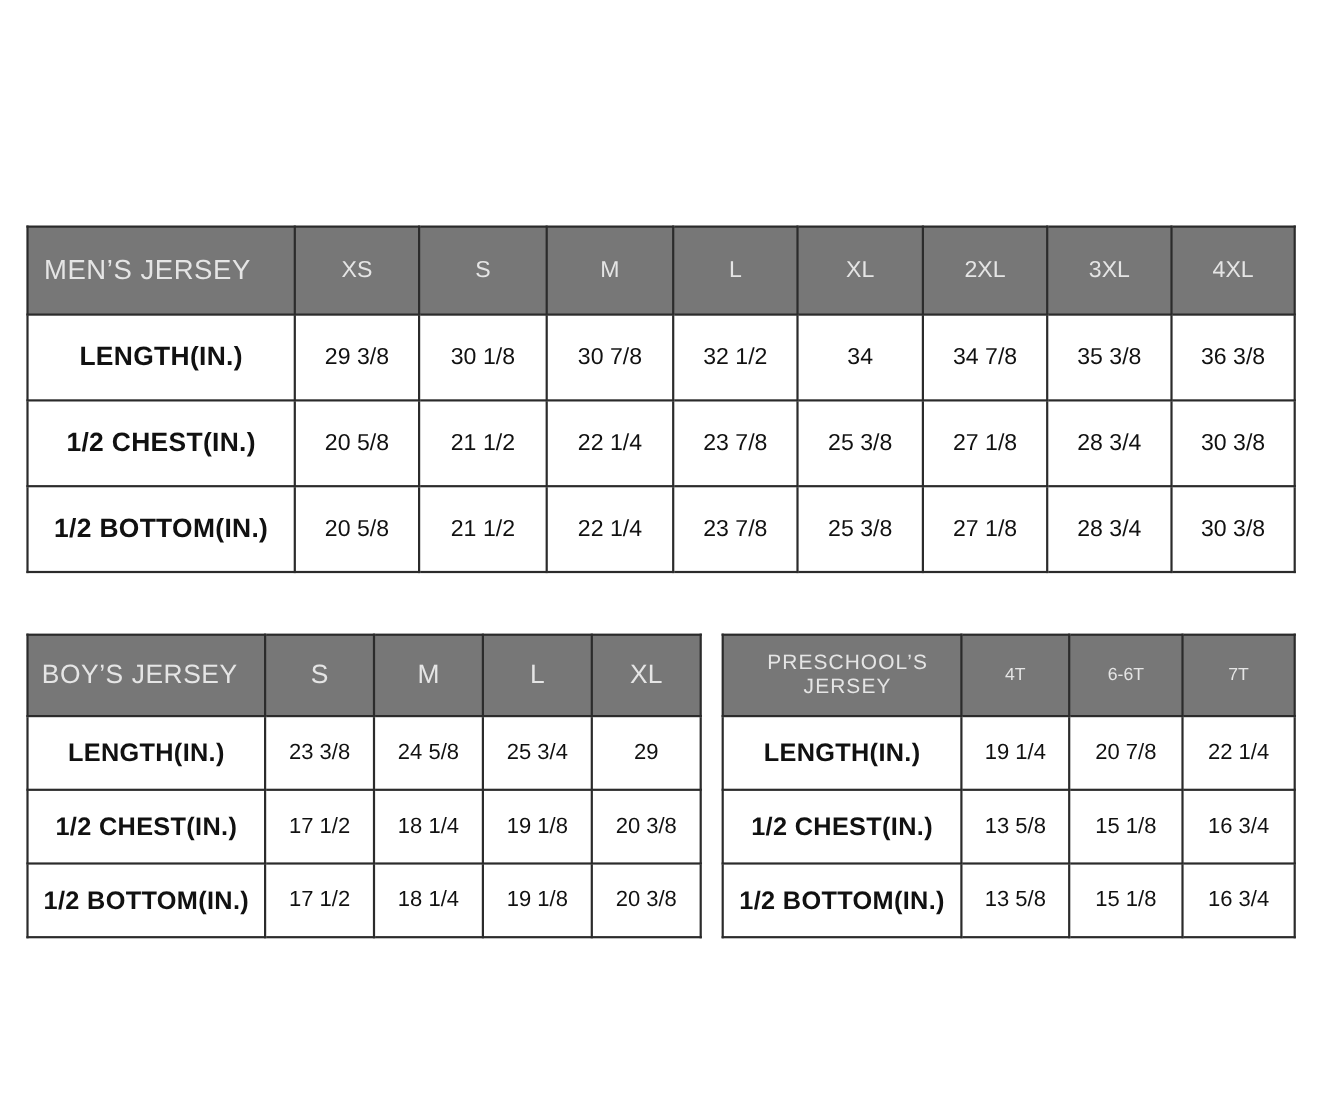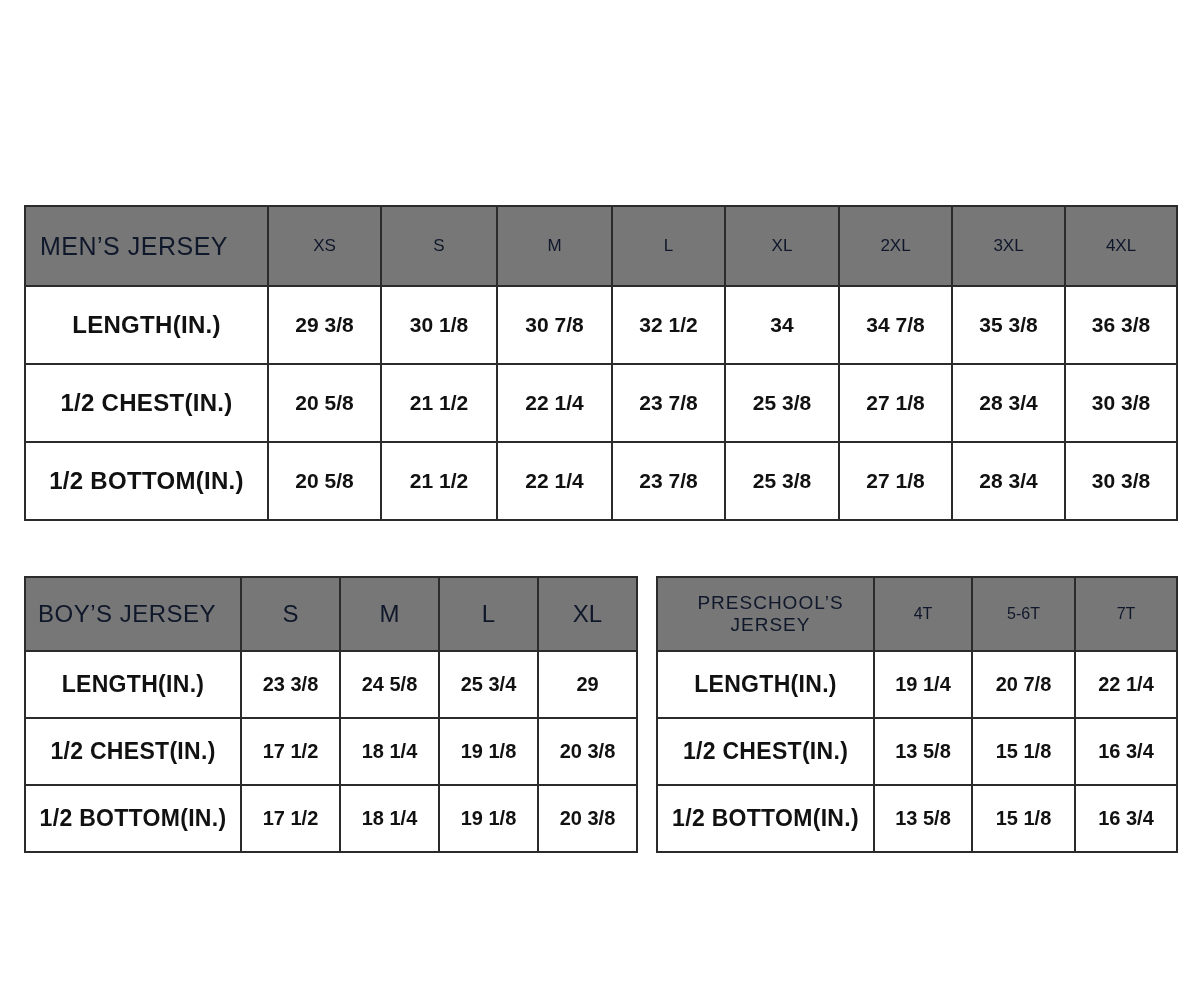--- a/index.html
+++ b/index.html
@@ -46,47 +46,47 @@
     border: 2px solid #2b2b2b;
     text-align: center;
     vertical-align: middle;
     font-weight: 700;
     color: #111;
     background: #ffffff;
     padding: 0;
   }
   thead th {
     background: #777777;
-    color: #0f172a;
+    color: #e5e5e5;
     font-weight: 400;
   }
   .row-label {
     font-size: 24px;
     font-weight: 700;
     letter-spacing: 0.3px;
     white-space: nowrap;
     border-radius: 31px;
   }
   .cell-val {
     font-size: 21px;
-    font-weight: 700;
+    font-weight: 400;
     white-space: nowrap;
     margin-top: 36px;
   }
 
   
   #mens-table {
     position: absolute;
     left: 24px;
     top: 205px;
     width: 1152px;
   }
   #mens-table thead th {
     height: 78px;
-    font-size: 17px;
+    font-size: 21px;
   }
   #mens-table thead th.head-label {
     font-size: 25px;
     letter-spacing: 0.5px;
     text-align: left;
     padding-left: 14px;
   }
   #mens-table tbody tr { height: 78px; }
 
   
@@ -256,21 +256,21 @@
     <colgroup>
       <col style="width:217px">
       <col style="width:98px">
       <col style="width:103px">
       <col style="width:102px">
     </colgroup>
     <thead>
       <tr>
         <th class="head-label">PRESCHOOL’S  JERSEY</th>
         <th>4T</th>
-        <th>5-6T</th>
+        <th>6-6T</th>
         <th>7T</th>
       </tr>
     </thead>
     <tbody>
       <tr>
         <td class="row-label">LENGTH(IN.)</td>
         <td class="cell-val">19  1/4</td>
         <td class="cell-val">20  7/8</td>
         <td class="cell-val">22  1/4</td>
       </tr>

